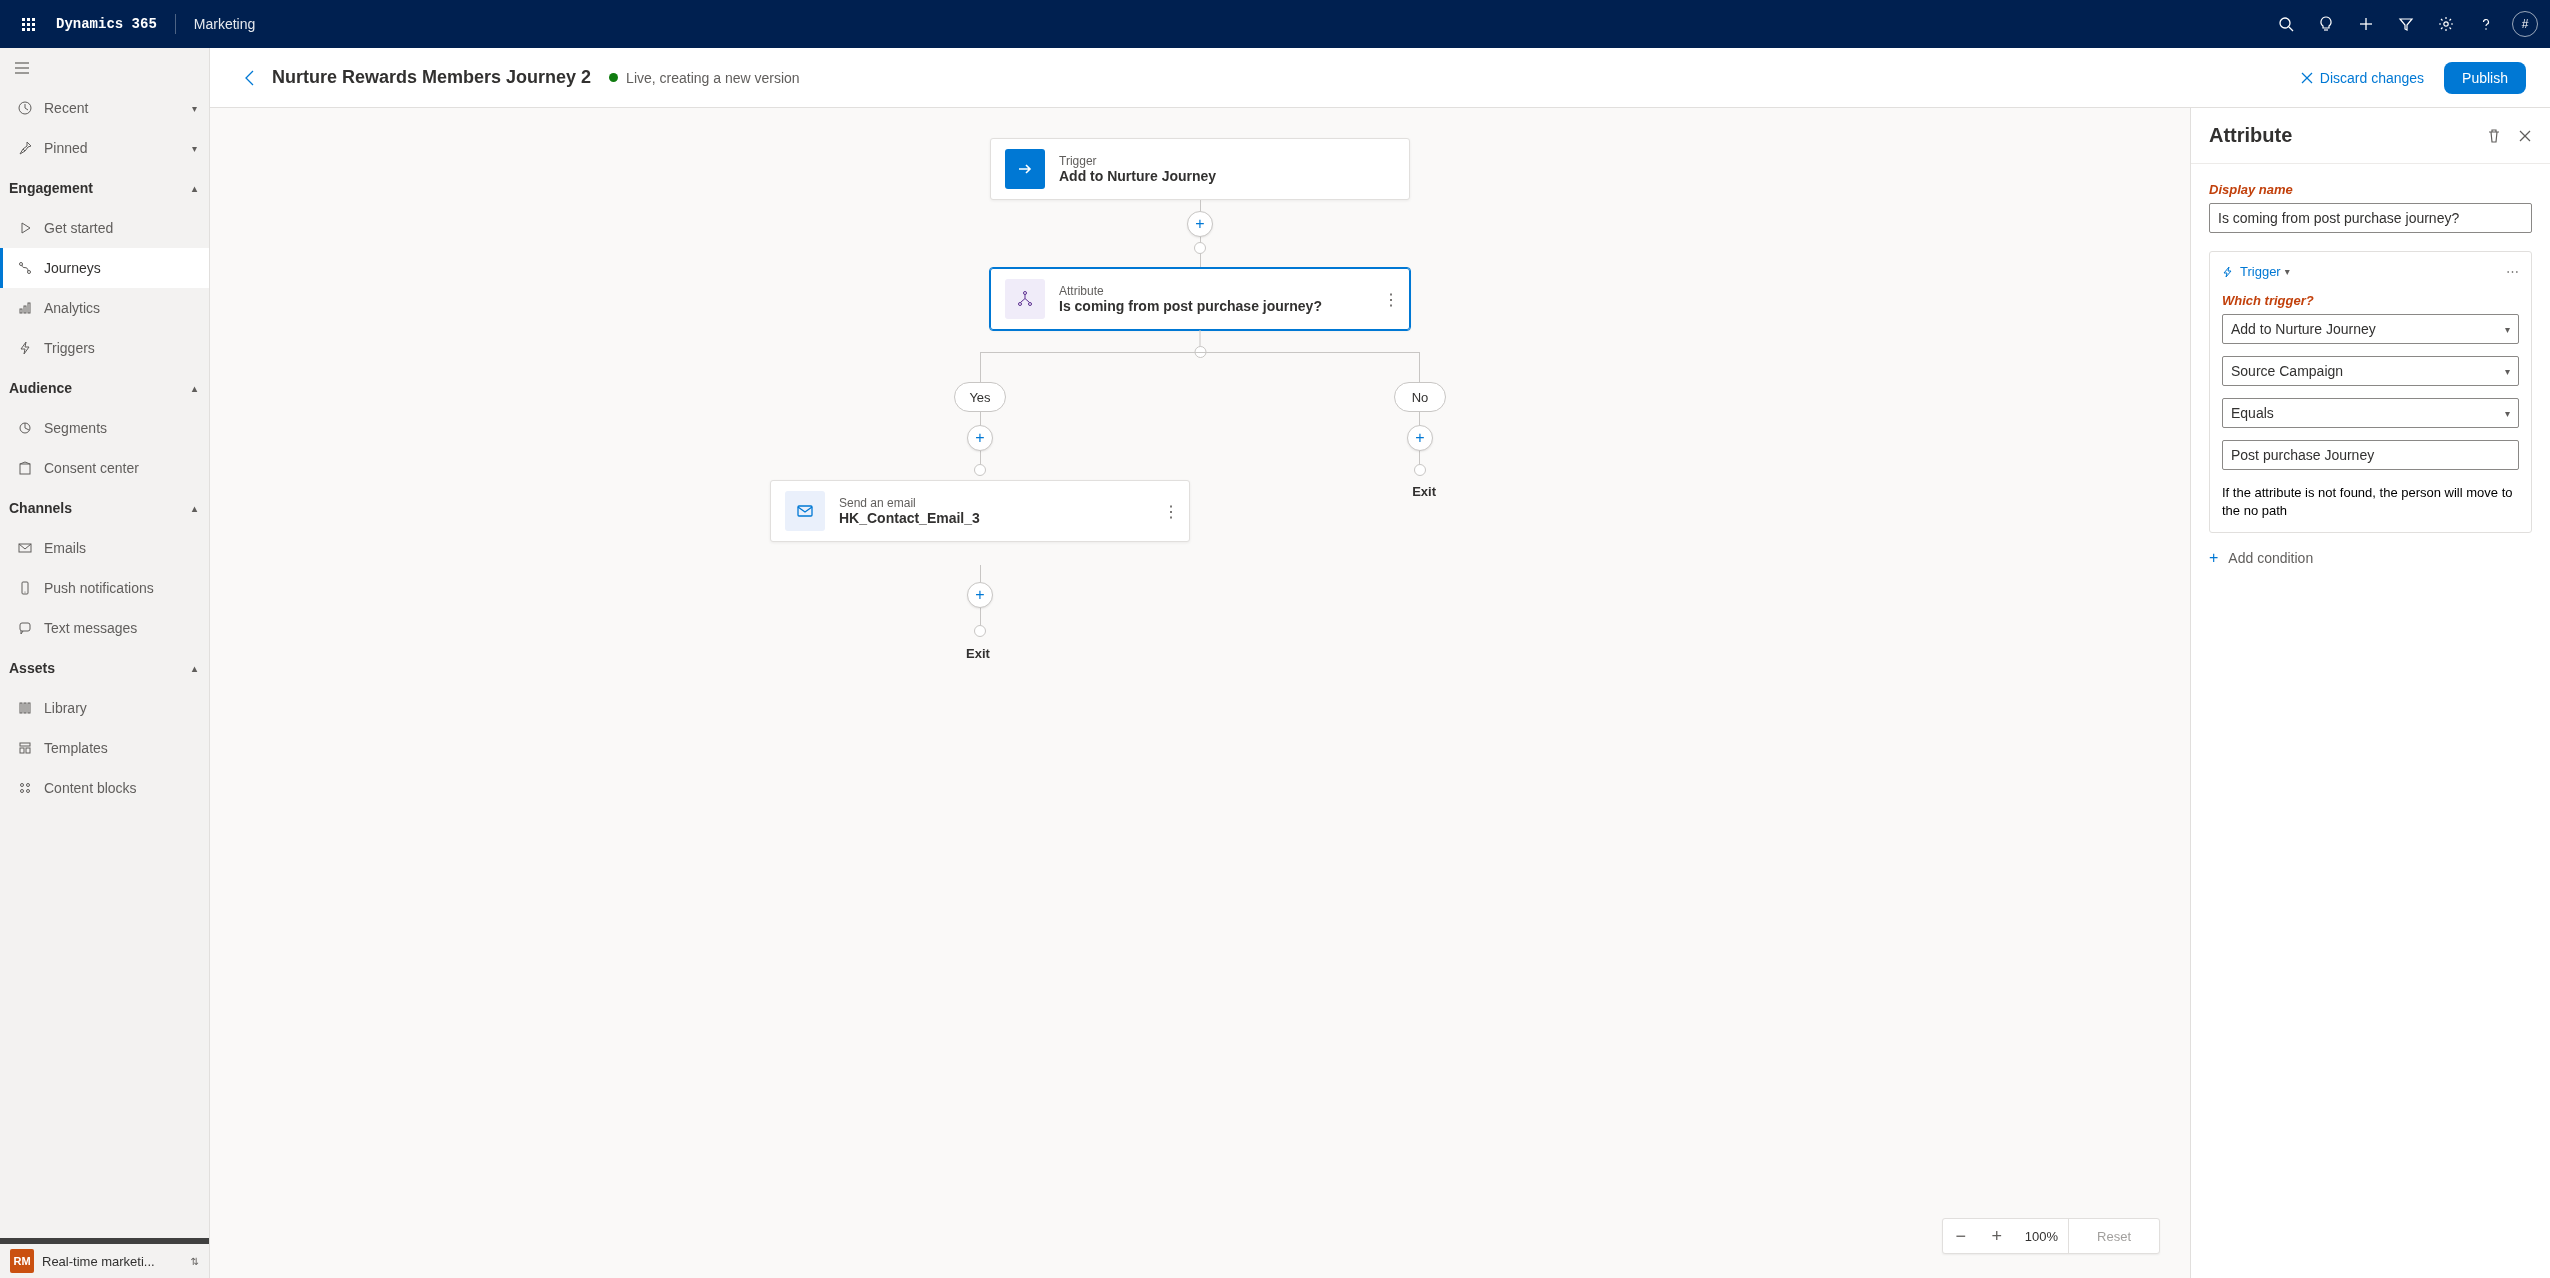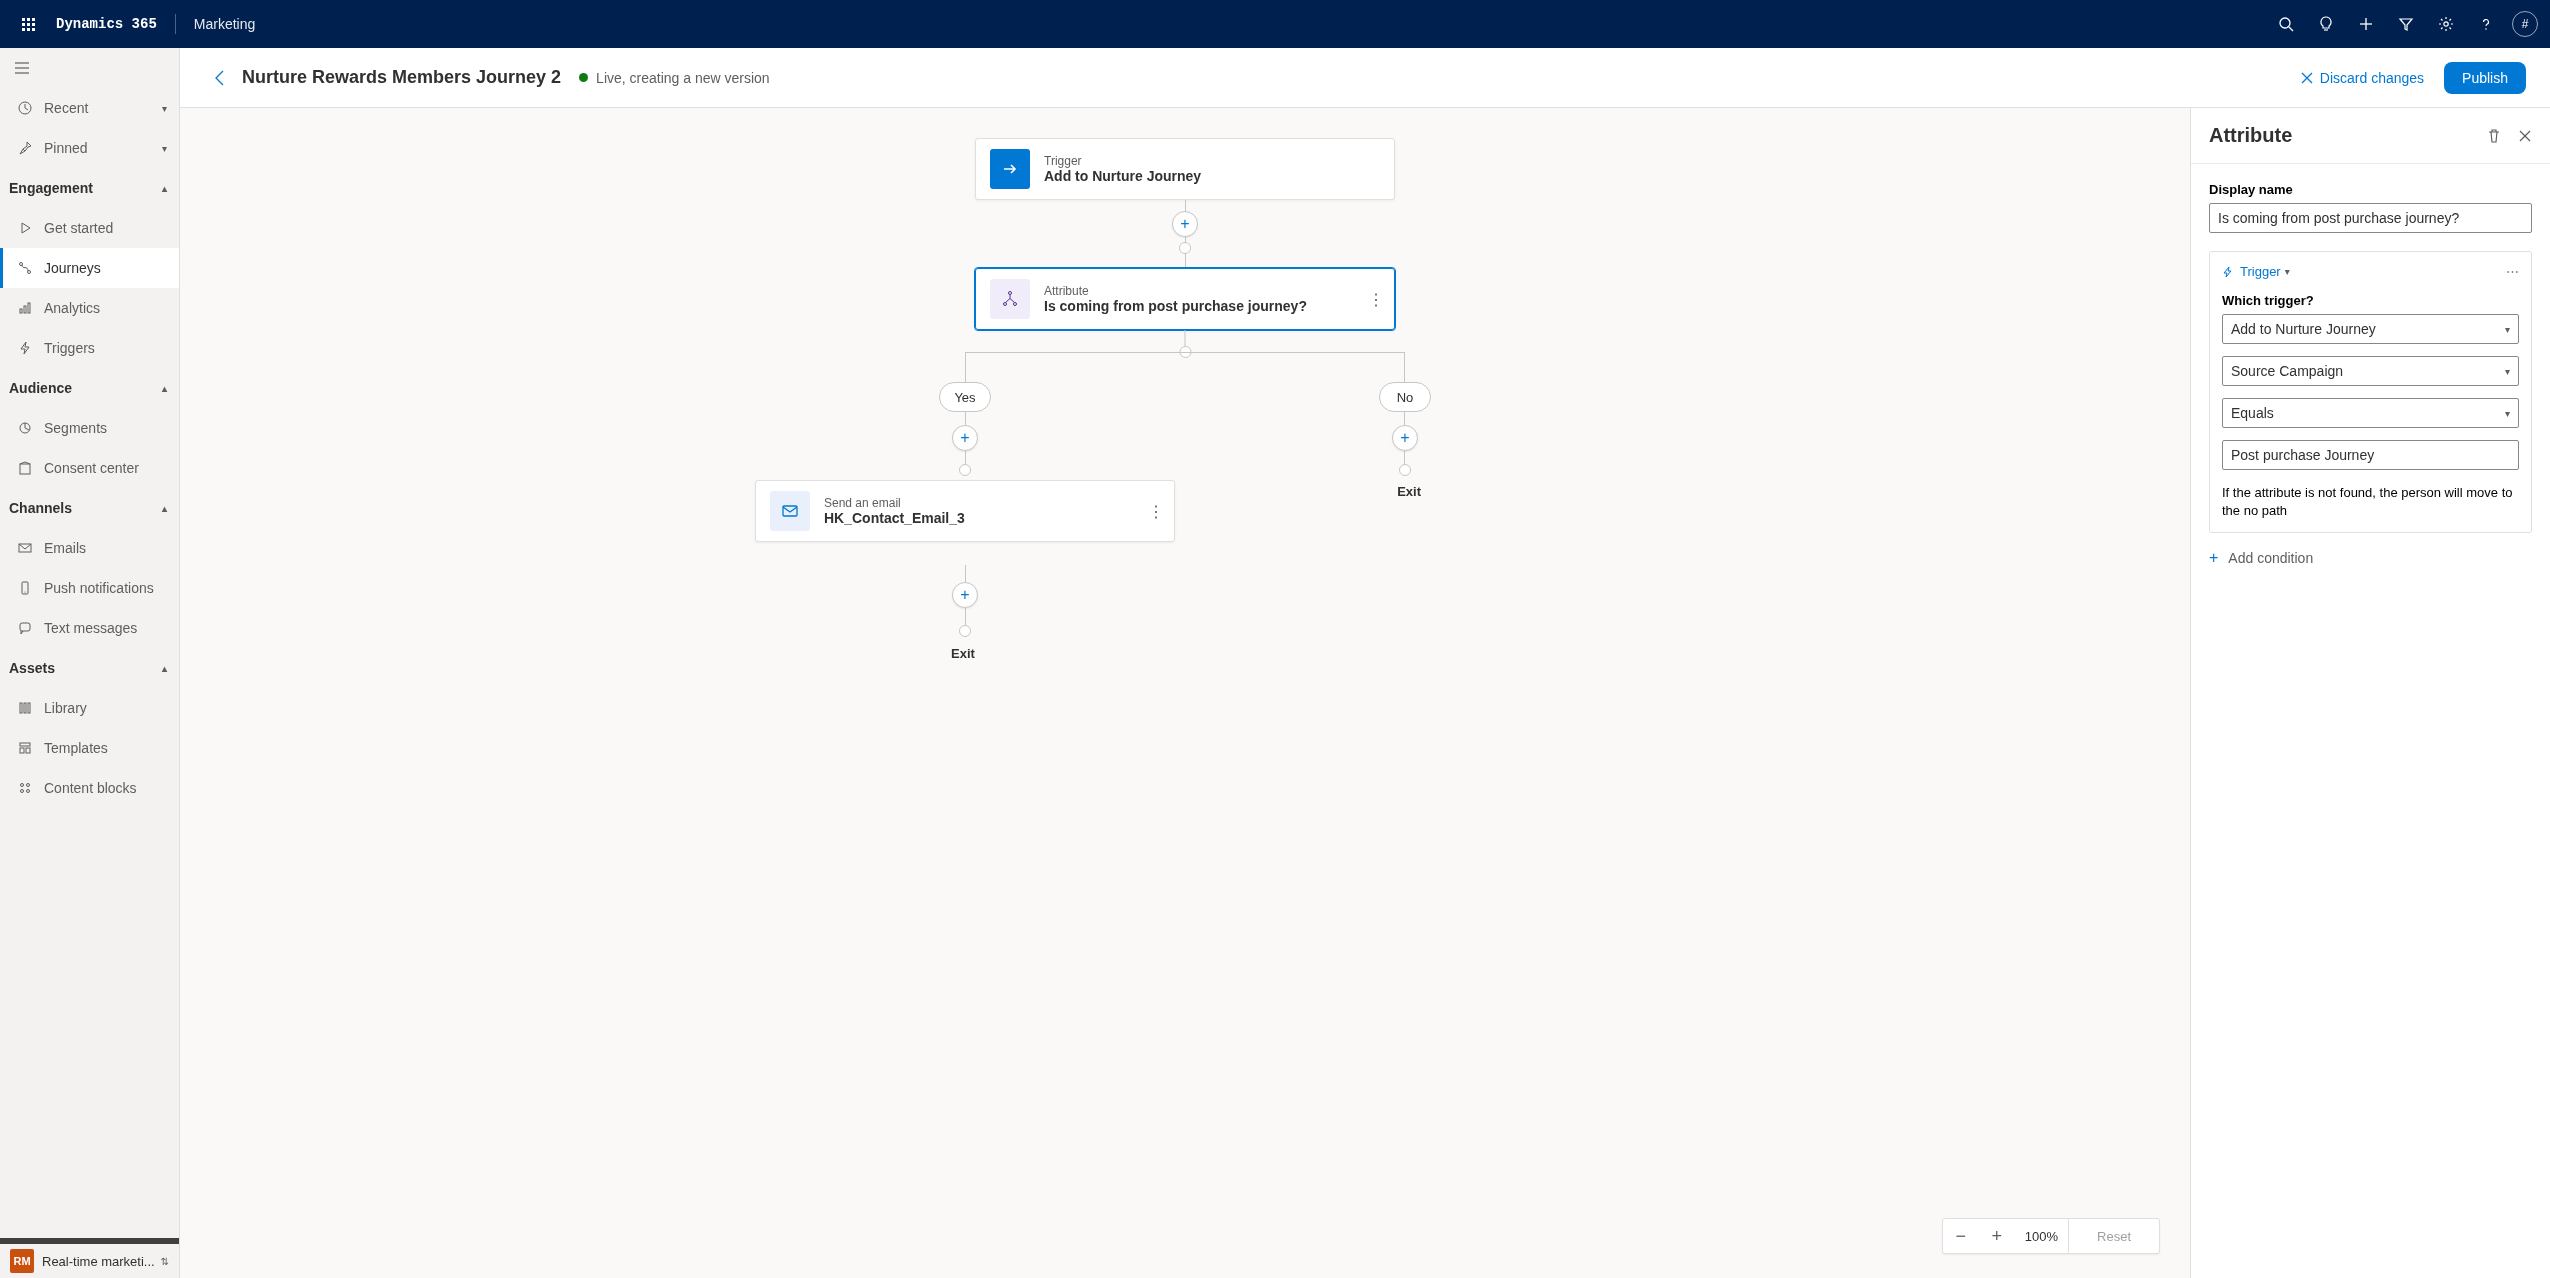--- a/index.html
+++ b/index.html
@@ -15,21 +15,21 @@
 .topbar .divider { width: 1px; height: 20px; background: rgba(255,255,255,.3); margin: 0 18px; }
 .topbar .module { font-weight: 400; color: rgba(255,255,255,.9); }
 .topbar .spacer { flex: 1; }
 .topbar .iconbtn { width: 40px; height: 48px; display: flex; align-items: center; justify-content: center; cursor: pointer; color: #fff; }
 .topbar .avatar { width: 26px; height: 26px; border: 1px solid rgba(255,255,255,.6); border-radius: 50%; display: flex; align-items: center; justify-content: center; font-size: 12px; margin-left: 6px; cursor:pointer; }
 
 
 .shell { flex: 1; display: flex; min-height: 0; }
 
 
-.sidebar { width: 180px; background: #f3f2f1; border-right: 1px solid #e1dfdd; display: flex; flex-direction: column; font-size: 14px; color: #323130; overflow-y: auto; flex-shrink:0; }
+.sidebar { width: 210px; background: #f3f2f1; border-right: 1px solid #e1dfdd; display: flex; flex-direction: column; font-size: 14px; color: #323130; overflow-y: auto; flex-shrink:0; }
 .sidebar .collapse { height: 40px; display: flex; align-items: center; padding-left: 14px; color: #605e5c; cursor:pointer; }
 .side-item, .side-group { display: flex; align-items: center; height: 40px; padding: 0 12px 0 14px; cursor: pointer; color: #605e5c; }
 .side-item.active { background: #fff; color: #323130; position: relative; }
 .side-item.active::before { content: ""; position: absolute; left: 0; top: 0; bottom: 0; width: 3px; background: #0078d4; }
 .side-ico { width: 22px; display: inline-flex; justify-content: center; margin-right: 8px; color: #605e5c; }
 .side-group { font-weight: 700; color: #323130; padding-left: 9px; }
 .side-chev { margin-left: auto; font-size: 10px; color: #605e5c; }
 .side-footer { margin-top: auto; display: flex; align-items: center; height: 40px; padding: 0 10px; border-top: 6px solid #404040; cursor:pointer; }
 .side-footer .badge { width: 24px; height: 24px; background: #ca5010; color: #fff; font-size: 11px; font-weight: 600; display: flex; align-items: center; justify-content: center; margin-right: 8px; border-radius:2px; }
 .side-footer .updown { margin-left:auto; font-size:10px; color:#605e5c; }
@@ -107,21 +107,21 @@
 .zoomctl .zval { padding: 0 10px; color: #323130; }
 .zoomctl .reset { padding: 0 28px; color: #a19f9d; cursor: default; border-left: 1px solid #e1dfdd; height:100%; display:flex; align-items:center; }
 
 
 .ppane { width: 360px; border-left: 1px solid #e1dfdd; background: #fff; display: flex; flex-direction: column; overflow-y:auto; flex-shrink:0; }
 .ppane-head { display: flex; align-items: center; padding: 16px 18px; border-bottom: 1px solid #edebe9; }
 .ppane-head .ptitle { font-size: 20px; font-weight: 600; color: #323130; }
 .ppane-head .spacer { flex: 1; }
 .ppane-head .pico { color: #605e5c; cursor: pointer; margin-left: 16px; }
 .ppane-body { padding: 18px; font-size: 14px; }
-.plabel { font-size: 13px; font-weight: 600; color: #000000; margin-bottom: 6px; }
+.plabel { font-size: 13px; font-weight: 600; color: #c2410c; margin-bottom: 6px; font-style: italic; }
 .pinput { width: 100%; border: 1px solid #8a8886; padding: 6px 8px; font-size: 14px; border-radius: 2px; color:#323130; }
 .pcard { border: 1px solid #e1dfdd; border-radius: 3px; padding: 12px; margin-top: 18px; position:relative; }
 .pcard-head { display:flex; align-items:center; font-size:13px; color:#605e5c; margin-bottom:14px; }
 .pcard-head .flash { color:#0078d4; margin-right:6px; }
 .pcard-head .link { color:#0078d4; cursor:pointer; }
 .pcard-head .chev { margin-left:4px; font-size:10px; color:#605e5c; }
 .pcard-head .dots { margin-left:auto; color:#605e5c; cursor:pointer; }
 .pselect { width:100%; border:1px solid #8a8886; padding:6px 8px; font-size:14px; border-radius:2px; margin-bottom:12px; display:flex; justify-content:space-between; align-items:center; color:#323130; cursor:pointer; background:#fff; }
 .pselect .chev { font-size:10px; color:#605e5c; }
 .phelp { font-size:13px; color:#000000; line-height:1.4; margin-top:4px; }

